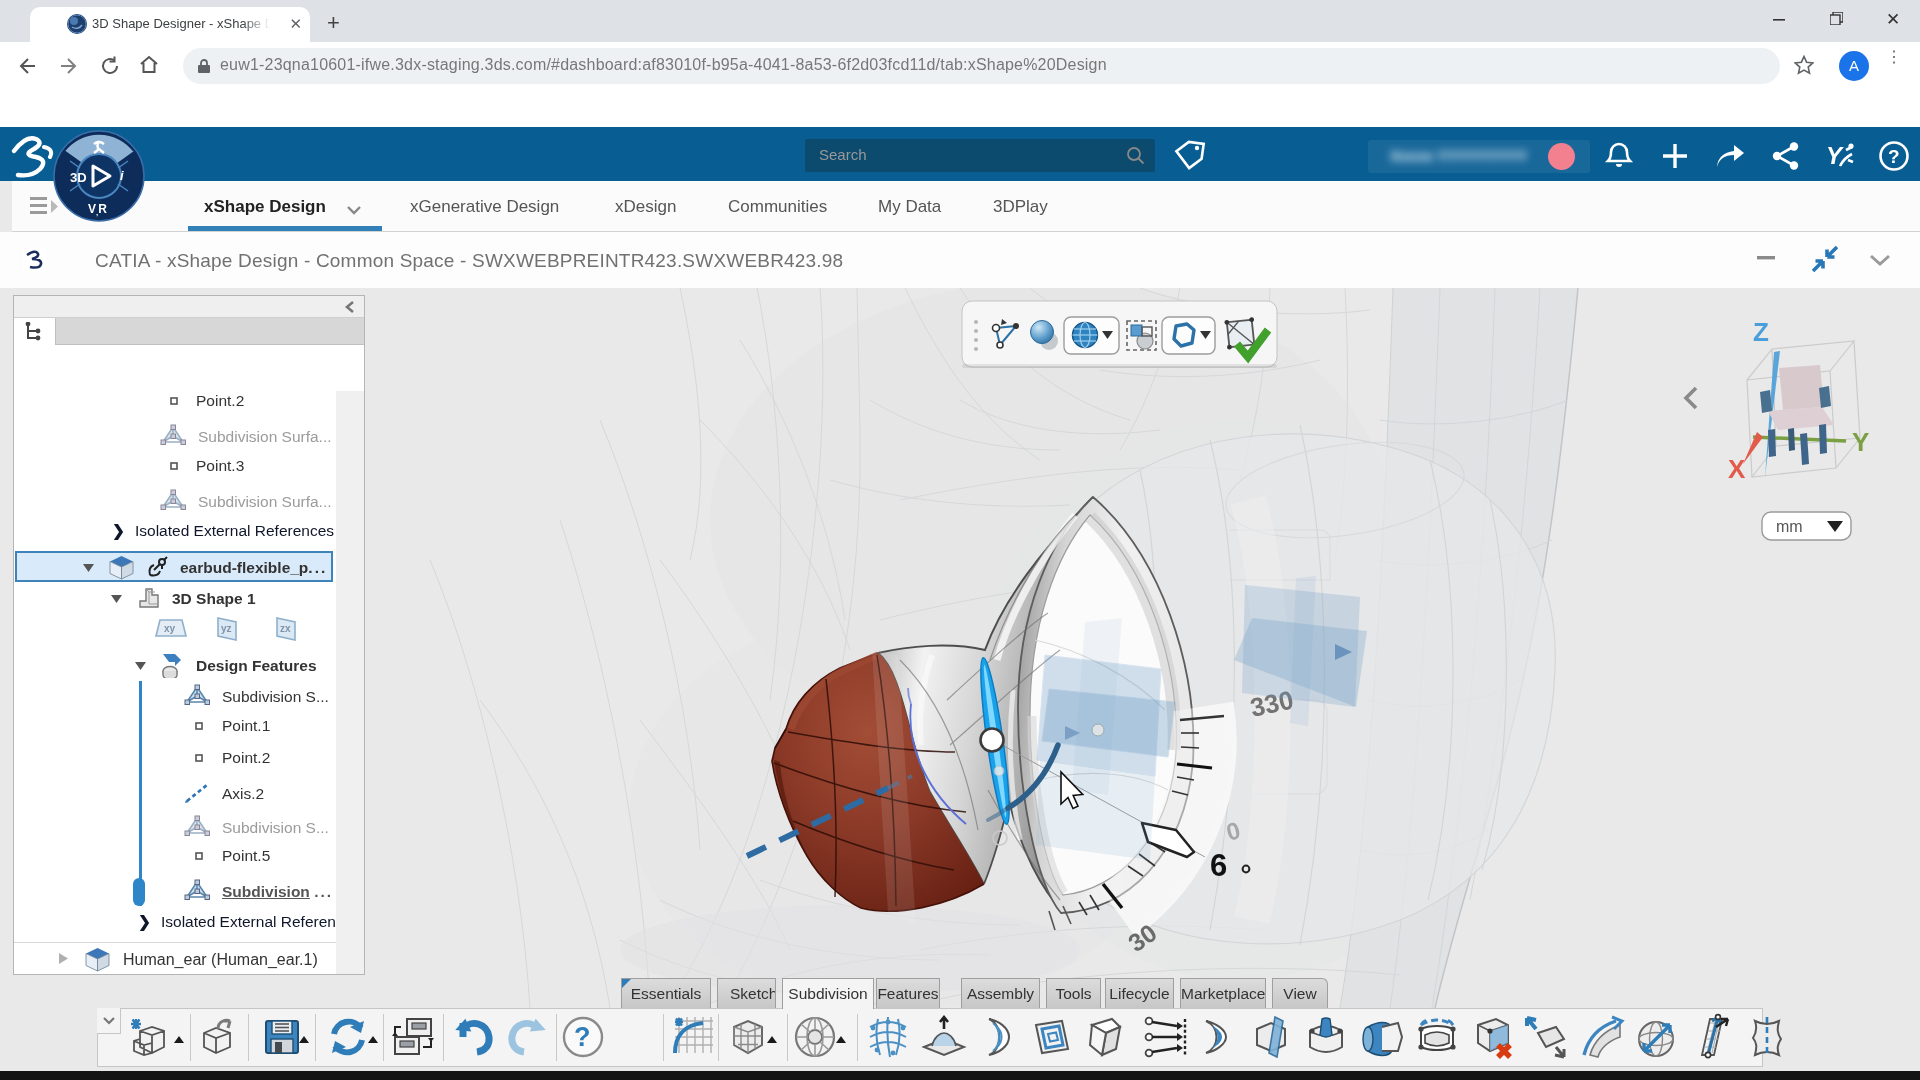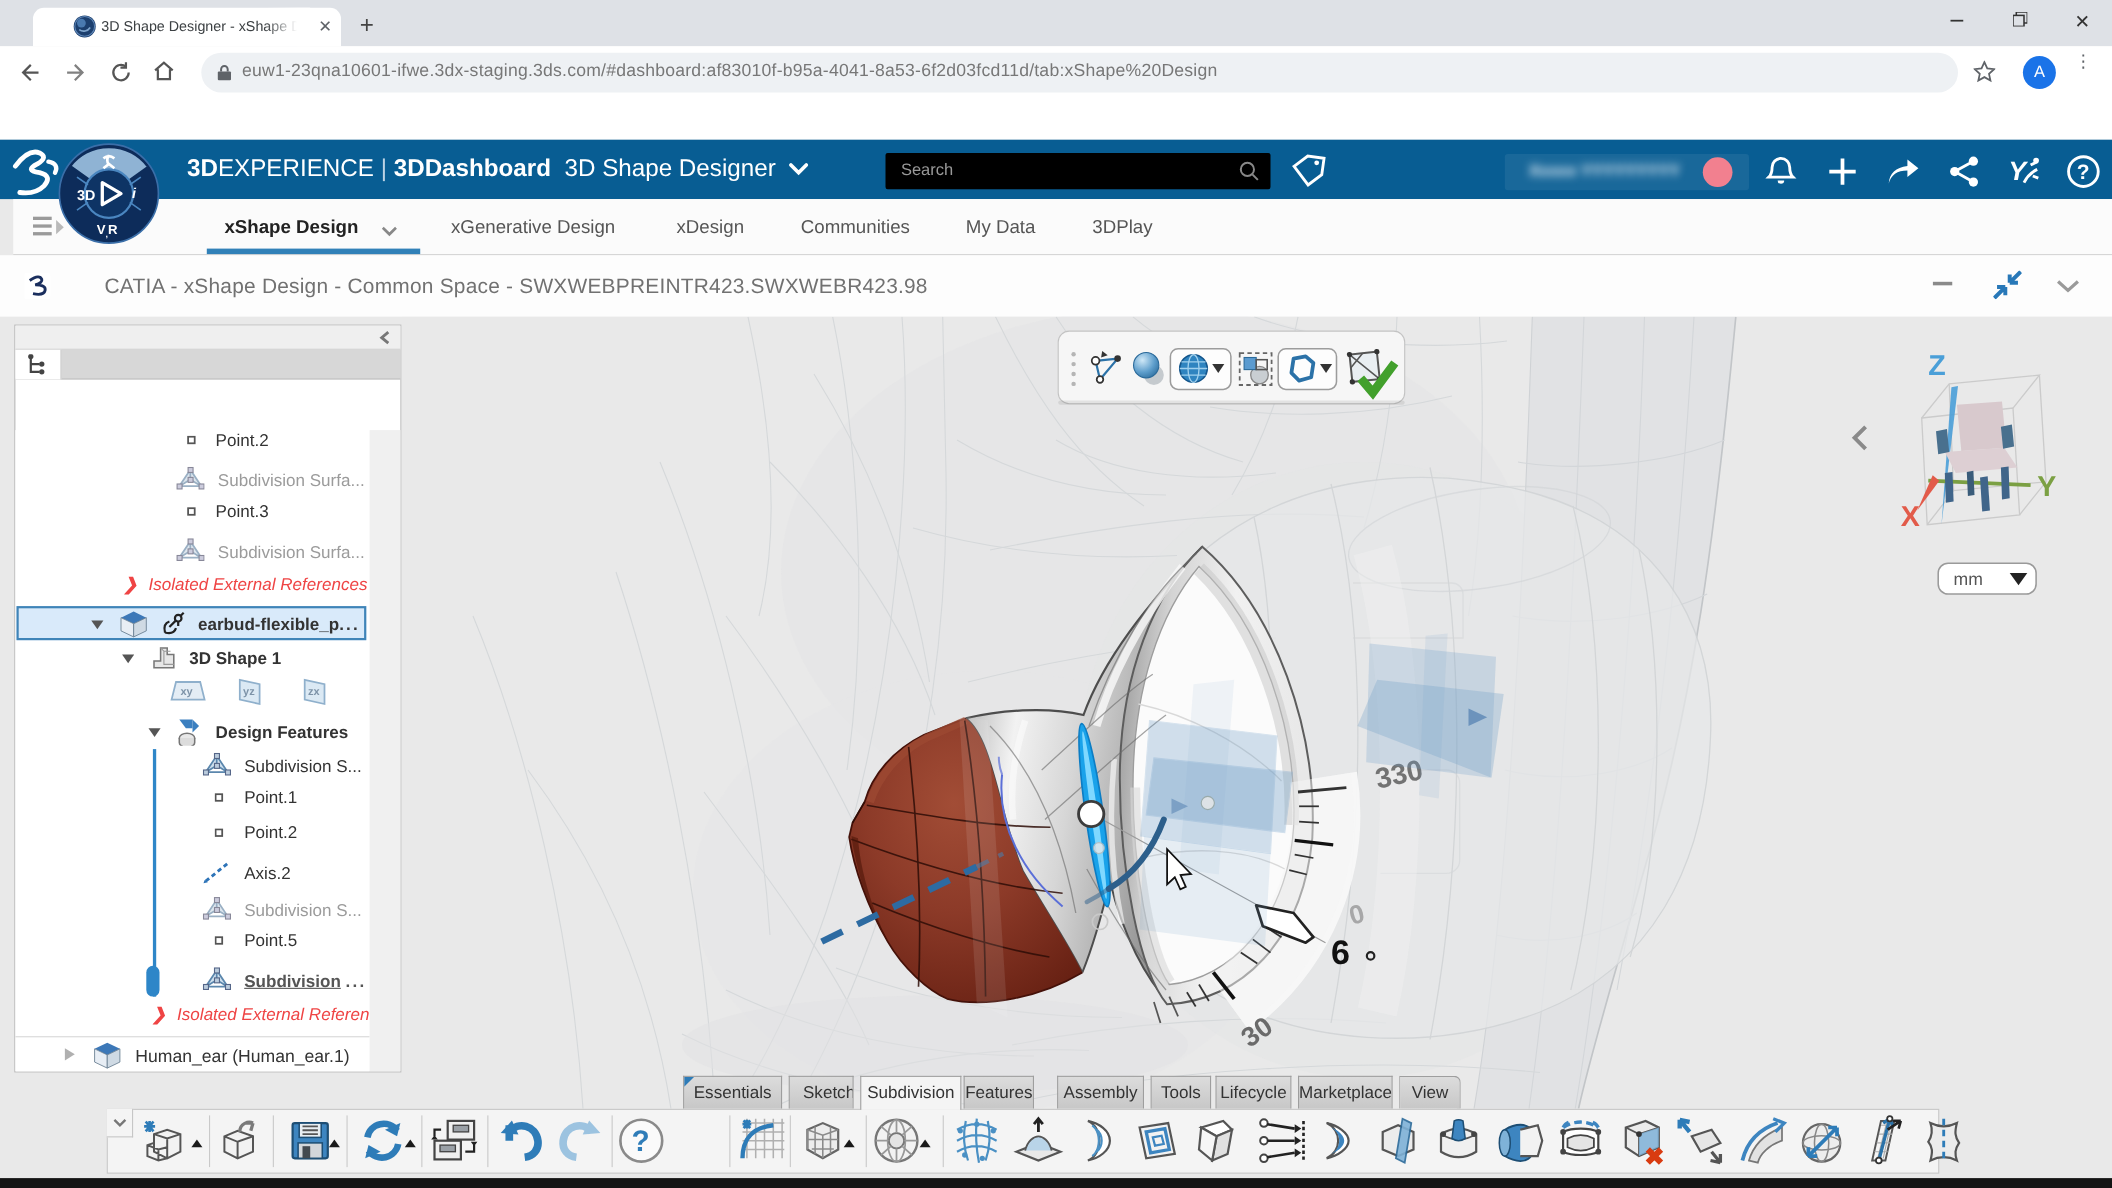--- a/index.html
+++ b/index.html
@@ -13,21 +13,21 @@
 #tab .x { position:absolute; right:8px; top:8px; font-size:15px; color:#5f6368; }
 #newtab { position:absolute; left:327px; top:10px; font-size:22px; color:#444; font-weight:400; }
 .winbtn { position:absolute; top:0; width:46px; height:40px; color:#333; text-align:center; line-height:40px; font-size:15px; }
 #btoolbar { position:absolute; top:42px; left:0; width:1920px; height:48px; background:#ffffff; }
 #addr { position:absolute; left:183px; top:6px; width:1597px; height:36px; background:#eef1f4; border-radius:18px;text-align:right; }
 #url { position:absolute; left:37px; top:8px; font-size:16px; color:#777; letter-spacing:0.2px; white-space:nowrap; }
 #whitegap { position:absolute; top:90px; left:0; width:1920px; height:37px; background:#fff; }
 
 #bluebar { position:absolute; top:127px; left:0; width:1920px; height:54px; background:#085d93; }
 #brand { position:absolute; left:170px; top:140px; font-size:22px; color:#fff; white-space:nowrap; }
-#searchbox { position:absolute; left:805px; top:139px; width:350px; height:33px; background:#000000; border-radius:2px; }
+#searchbox { position:absolute; left:805px; top:139px; width:350px; height:33px; background:#0c4a6e; border-radius:2px; }
 #searchbox span { position:absolute; left:14px; top:7px; color:#999; font-size:15px; }
 
 #navrow { position:absolute; top:181px; left:12px; width:1920px; height:51px; background:#fbfbfb; border-bottom:1px solid #d2d2d2; }
 .navitem { position:absolute; top:16px; font-size:17px; color:#555; white-space:nowrap; }
 #nav-underline { position:absolute; left:176px; top:45px; width:194px; height:5px; background:#3181b8; }
 
 #catiarow { position:absolute; top:232px; left:0; width:1920px; height:56px; background:#fdfdfd; }
 #catiarow .t { position:absolute; left:95px; top:18px; font-size:19px; color:#717171; letter-spacing:0.2px; }
 
 #mainbg { position:absolute; top:288px; left:0; width:1920px; height:784px; background:#e9e9e9; }
@@ -36,21 +36,21 @@
 #panel { position:absolute; left:13px; top:295px; width:352px; height:680px; background:#fff; border:1px solid #b5b5b5; }
 #ptop { position:absolute; left:0; top:0; width:350px; height:22px; background:#efefef; border-bottom:1px solid #cfcfcf; }
 #ptabs { position:absolute; left:0; top:22px; width:350px; height:27px; background:#d7d7d7; border-bottom:1px solid #c0c0c0; }
 #ptab1 { position:absolute; left:0px; top:0px; width:42px; height:27px; background:#fff; border-right:1px solid #c0c0c0; }
 #pheader { position:absolute; left:0; top:49px; width:350px; height:46px; background:#fff; border-bottom:1px solid #dcdcdc; }
 #pheader .t { position:absolute; left:24px; top:12px; font-size:17px; color:#666; }
 #ptree { position:absolute; left:0; top:95px; width:322px; height:583px; background:#fff; }
 #pscroll { position:absolute; left:322px; top:95px; width:28px; height:583px; background:#f0f0f0; }
 .trow { position:absolute; height:26px; font-size:15.5px; color:#333; white-space:nowrap; }
 .tgray { color:#9b9b9b; }
-.tblue { color:#ef4444;font-style:italic; }
+.tblue { color:#0f172a; }
 .tbold { font-weight:bold; }
 
 .btab { position:absolute; top:0; height:30px; background:linear-gradient(#dcdcdc,#c7c7c7); border:1px solid #9e9e9e; border-bottom:none; text-align:center; font-size:15.5px; color:#333; line-height:29px; overflow:hidden; }
 .btab.active { background:#f4f4f4; height:31px; z-index:2; }
 .corner { position:absolute; left:0; top:0; width:0; height:0; border-top:9px solid #2e7cb8; border-right:9px solid transparent; }
 .sep { position:absolute; top:1014px; width:1px; height:47px; background:#c9c9c9; }
 .icon { position:absolute; top:1013px; width:48px; height:48px; }
 .dd { position:absolute; top:1036px; width:0; height:0; border-left:5px solid transparent; border-right:5px solid transparent; border-bottom:7px solid #1a1a1a; }
 </style>
 </head>
@@ -102,23 +102,20 @@
       </div>
   <svg style="position:absolute;left:1794px;top:13px" width="20" height="20" viewBox="0 0 20 20">
         <path d="M10 1.5 L12.6 7.2 L18.8 7.9 L14.2 12.1 L15.5 18.2 L10 15.1 L4.5 18.2 L5.8 12.1 L1.2 7.9 L7.4 7.2 Z" fill="none" stroke="#5f6368" stroke-width="1.6"></path>
       </svg>
   <div style="position:absolute;left:1839px;top:9px;width:30px;height:30px;border-radius:15px;background:#1a73e8;color:#fff;text-align:center;line-height:30px;font-size:15px;">A</div>
   <div style="position:absolute;left:1886px;top:10px;color:#5f6368;font-size:16px;line-height:9px;">⋮</div>
 </div>
 <div id="whitegap"></div>
 
 <div id="bluebar"></div>
-<div id="brand"><b>3D</b><span style="font-weight:300">EXPERIENCE</span><span style="color:#bcd3e5"> | </span><b>3DDashboard</b>&nbsp;&nbsp;3D Shape Designer &nbsp;<svg width="18" height="12" viewBox="0 0 18 12" style="vertical-align:middle">
-        <path d="M2 2 L9 9 L16 2" stroke="#fff" stroke-width="3.4" fill="none" stroke-linecap="round"></path>
-      </svg></div>
 <div id="searchbox">
       <span>Search</span>
       <svg style="position:absolute;right:10px;top:7px" width="19" height="19" viewBox="0 0 19 19">
         <circle cx="8" cy="8" r="6" stroke="#888" stroke-width="1.8" fill="none"></circle>
         <path d="M12.5 12.5 L17.5 17.5" stroke="#888" stroke-width="1.8"></path>
       </svg>
     </div>
 
 <svg style="position:absolute;left:10px;top:133px" width="44" height="46" viewBox="0 0 44 46">
   <path d="M4 18 Q16 2 26 6 Q34 10 24 16 Q12 22 26 24 Q38 27 30 36 Q22 44 8 42" stroke="#fff" stroke-width="4.4" fill="none" stroke-linecap="round"></path>

